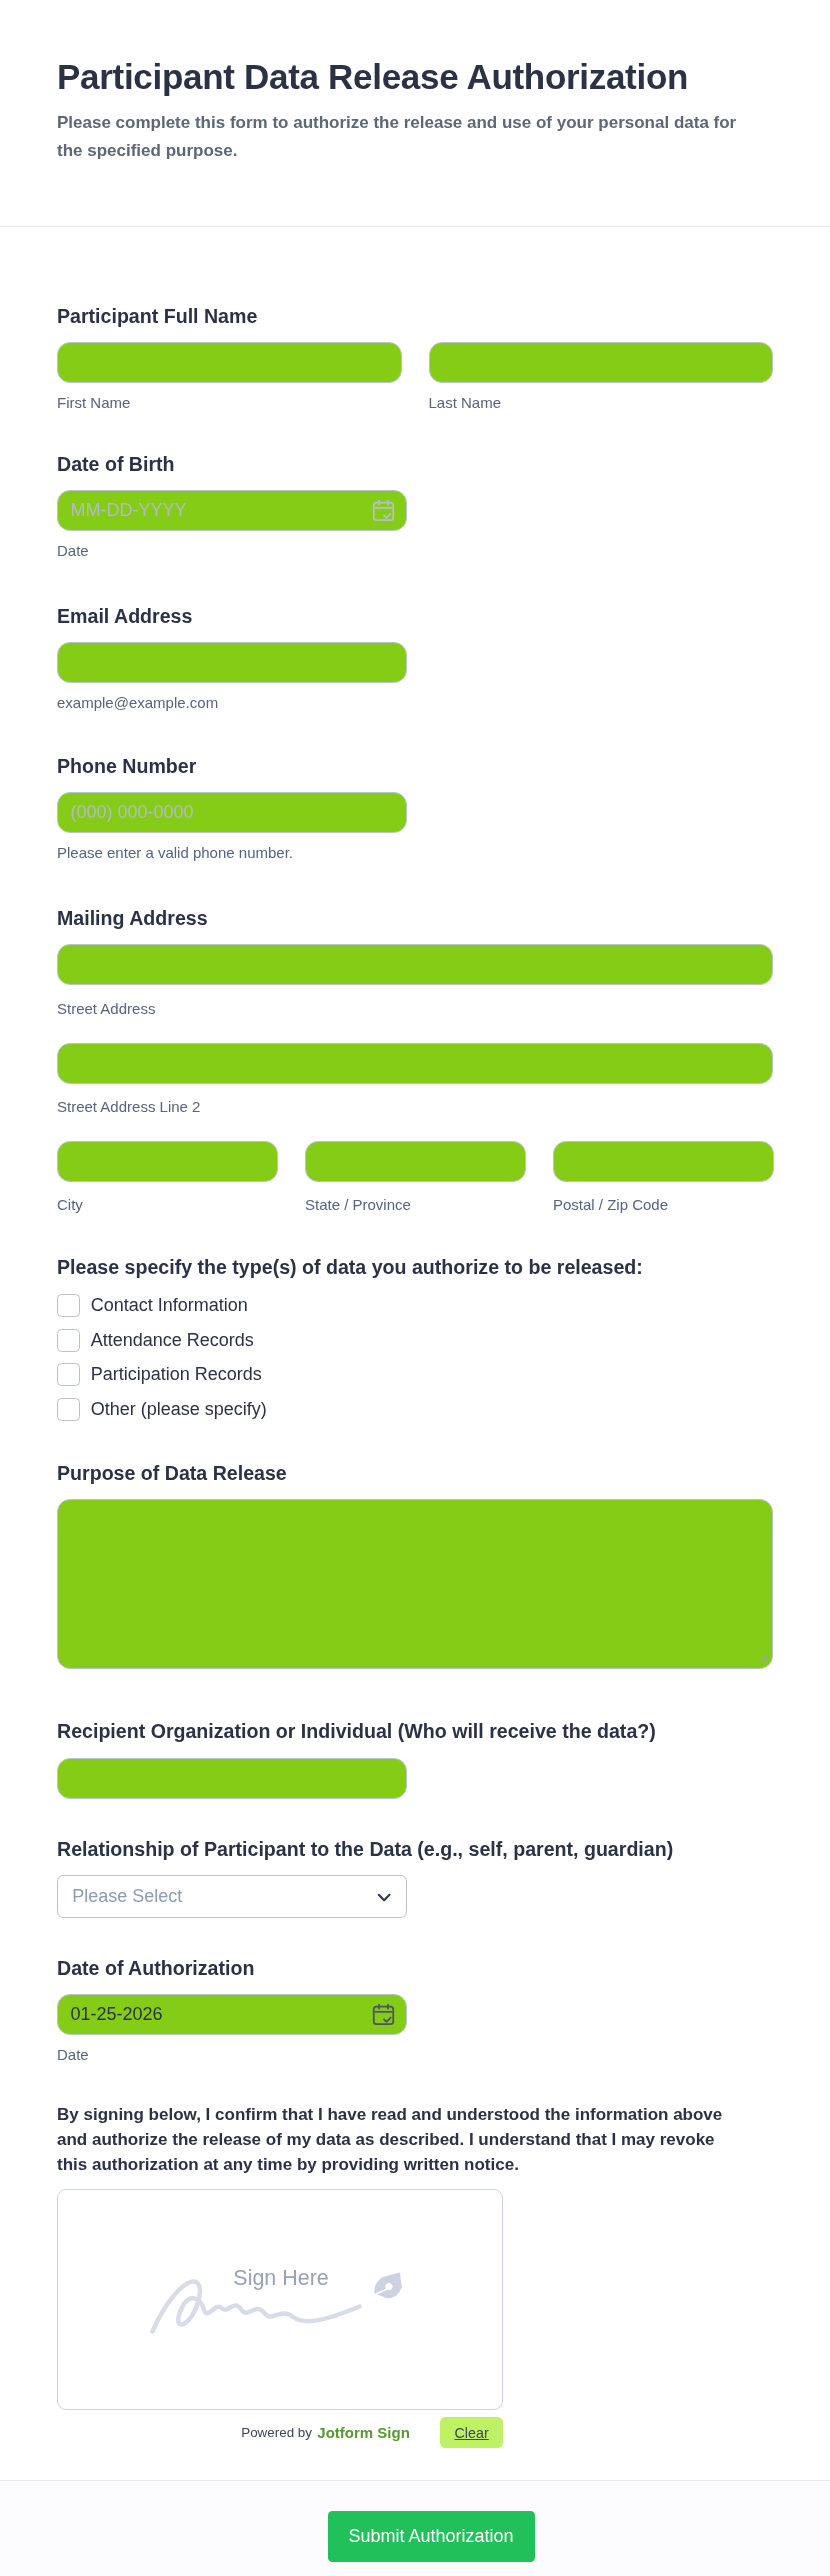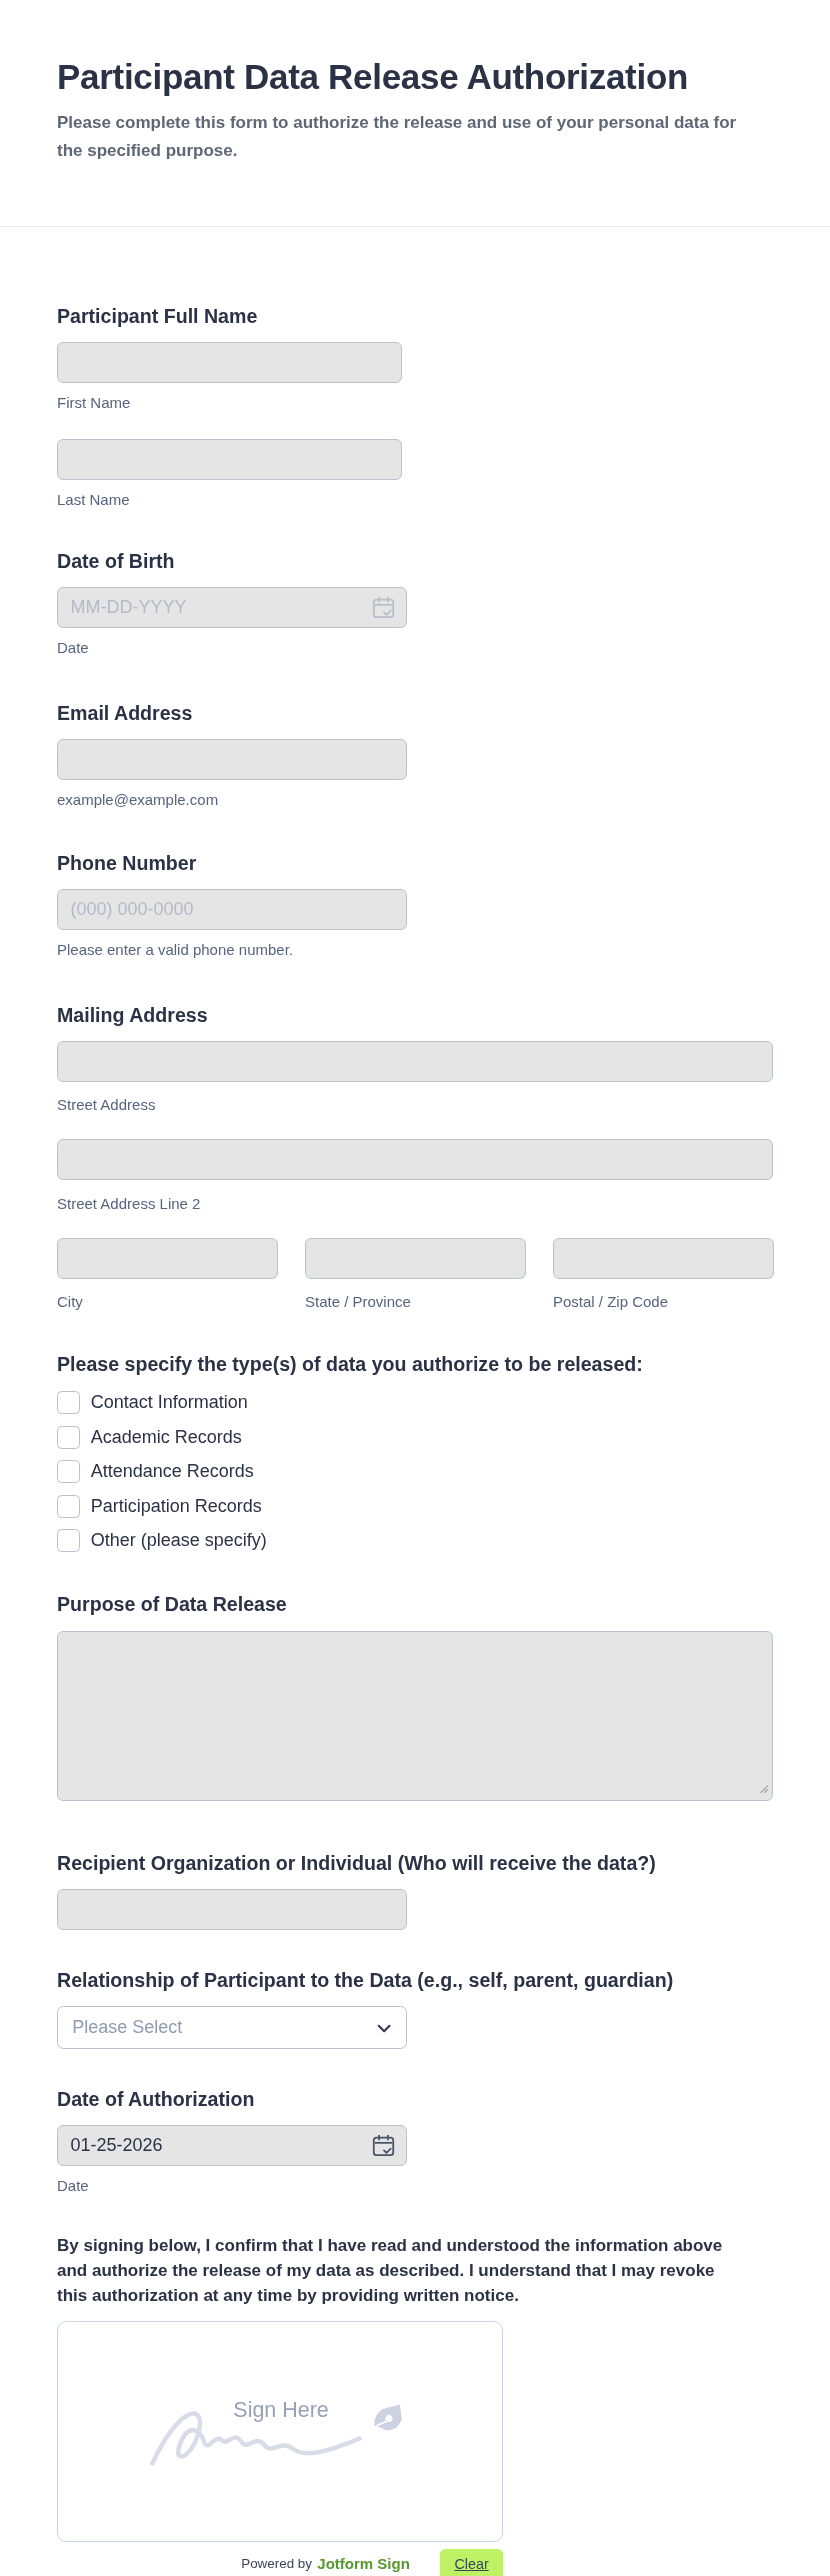--- a/index.html
+++ b/index.html
@@ -11,27 +11,27 @@
   h1{margin:0;font-size:35px;font-weight:700;color:#2b3245;letter-spacing:-0.3px;white-space:nowrap;}
   .subtitle{margin-top:11.6px;font-size:17px;line-height:28px;color:#5e6774;font-weight:bold;}
   .subtitle div{white-space:nowrap;}
   .divider{border-top:0.9px solid #e8e9f0;margin-top:29.5px;width:100%;}
 
   
   main{padding:46px 57px 0 57px;}
   .q-label{font-size:19.6px;font-weight:600;color:#2b3245;line-height:23px;white-space:nowrap;margin-bottom:14.3px;}
   .sublabel{font-size:15px;color:#57647e;line-height:18px;margin-top:10.7px;}
   input,textarea{font-family:"Liberation Sans",sans-serif;font-size:18px;color:#2b3245;box-sizing:border-box;
-    border:0.9px solid #bcc2d0;border-radius:6px;background:#e5e5e5;outline:none;padding:0 12.5px;}
+    border:0.9px solid #bcc2d0;border-radius:13px;background:#84cc16;outline:none;padding:0 12.5px;}
   input::placeholder,textarea::placeholder{color:#b4bac7;opacity:1;}
   .inp{height:41px;width:350px;}
   .inp-full{height:41px;width:100%;}
   .inp-sm{height:41px;width:221px;}
 
-  .row2{display:flex;gap:27px;flex-direction:column;}
+  .row2{display:flex;gap:27px;}
   .col{width:345px;}
   .col .inp{width:100%;}
   .row3{display:flex;gap:27px;margin-top:25px;}
 
   .f{margin-bottom:41px;}
   .f-dob{margin-bottom:45px;}
   .f-email{margin-bottom:43px;}
   .f-phone{margin-bottom:45px;}
   .f-addr{margin-bottom:42px;}
   .f-cbx{margin-bottom:41px;}
@@ -169,24 +169,20 @@
 
     <section class="f f-cbx">
       <div class="q-label">Please specify the type(s) of data you authorize to be released:</div>
       <div class="cbx-group">
         <div class="cbx-row">
           <span class="cbx"></span>
           <span class="cbx-label">Contact Information</span>
         </div>
         <div class="cbx-row">
           <span class="cbx"></span>
-          <span class="cbx-label">Academic Records</span>
-        </div>
-        <div class="cbx-row">
-          <span class="cbx"></span>
           <span class="cbx-label">Attendance Records</span>
         </div>
         <div class="cbx-row">
           <span class="cbx"></span>
           <span class="cbx-label">Participation Records</span>
         </div>
         <div class="cbx-row">
           <span class="cbx"></span>
           <span class="cbx-label">Other (please specify)</span>
         </div>

